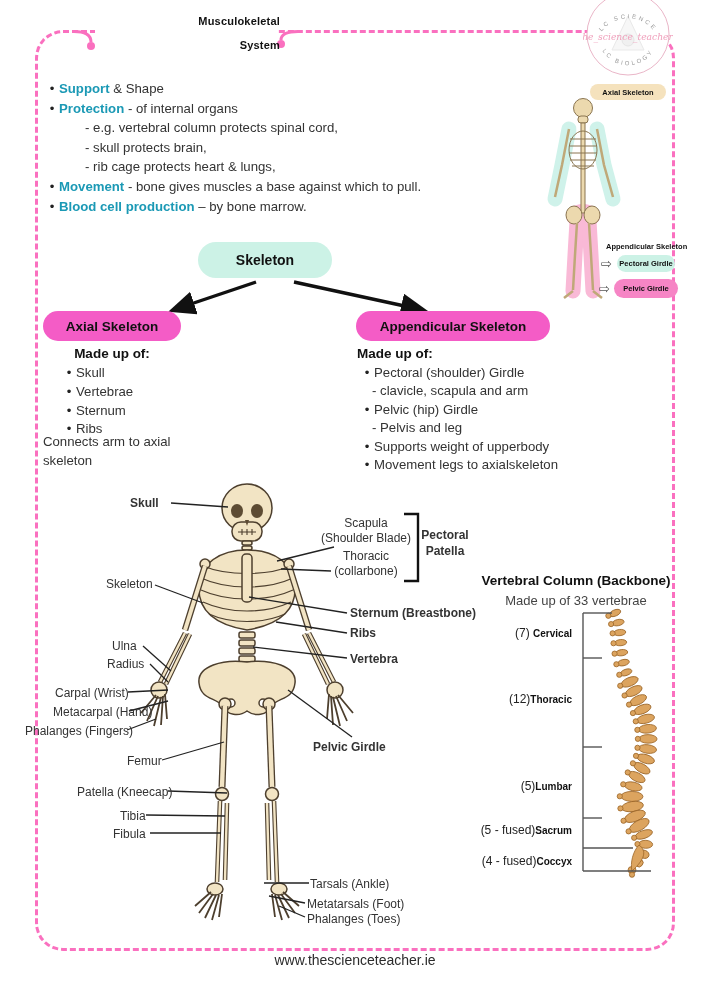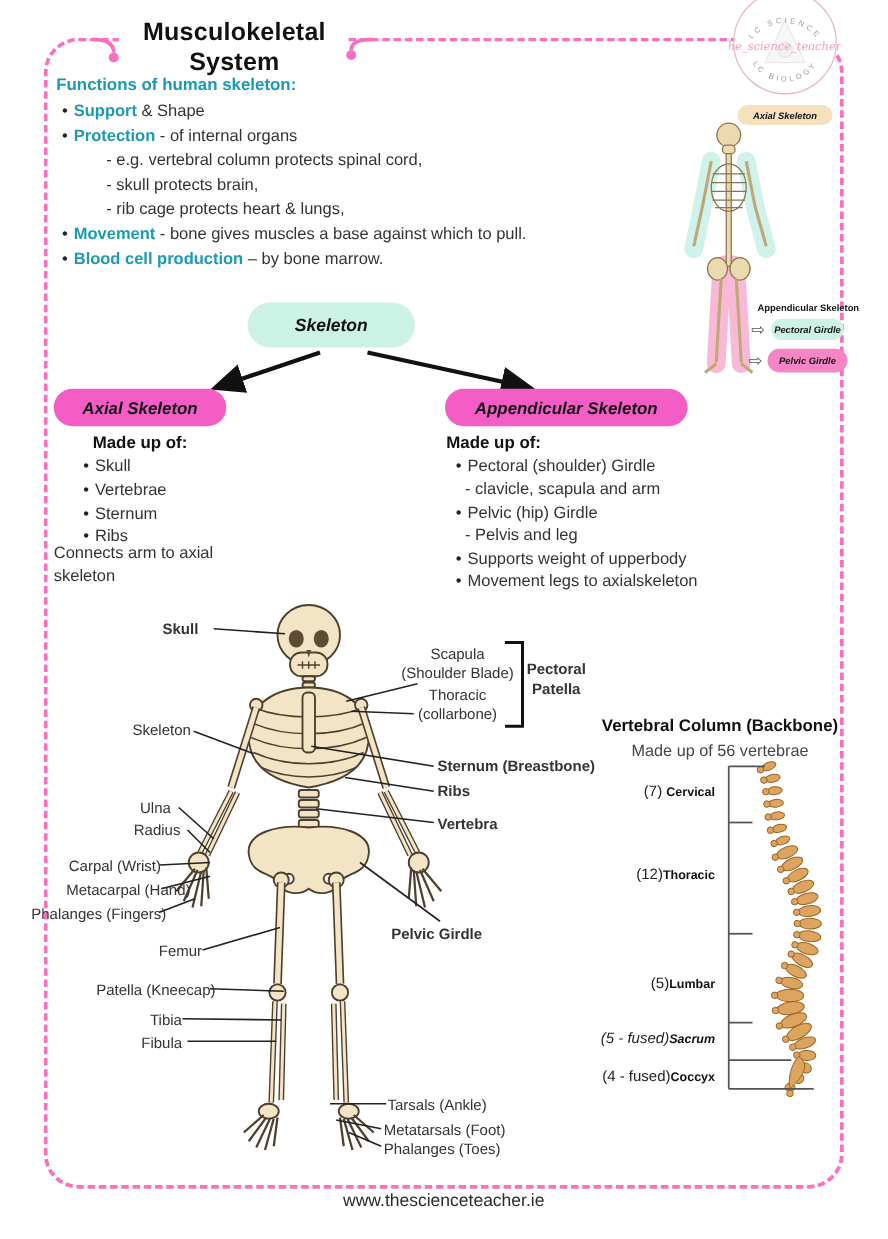--- a/index.html
+++ b/index.html
@@ -11,29 +11,29 @@
   #page{position:relative;width:710px;height:991px;background:#fff;overflow:hidden;}
   #border-frame{position:absolute;left:35px;top:30px;width:634px;height:915px;
     border:3px dashed var(--border-pink);border-radius:28px;z-index:1;}
   svg{display:block;}
   #logo-svg{position:absolute;left:583px;top:0;z-index:2;}
   #mini-skeleton-svg{position:absolute;left:540px;top:95px;z-index:2;}
   #main-skeleton-svg{position:absolute;left:135px;top:482px;z-index:2;}
   #spine-svg{position:absolute;left:575px;top:605px;z-index:2;}
   #overlay-svg{position:absolute;left:0;top:0;z-index:5;pointer-events:none;}
   .txt{position:absolute;z-index:6;color:#333;font-size:13.2px;white-space:nowrap;}
-  .title{font-weight:800;font-size:20px;color:#111;text-align:center;letter-spacing:.2px;}
+  .title{font-weight:800;font-size:11px;color:#111;text-align:right;letter-spacing:.2px;}
   .teal{color:var(--teal);font-weight:bold;}
   .green{color:var(--green);font-weight:bold;}
   .orange{color:var(--orange);font-weight:bold;}
   .bold{font-weight:bold;color:#111;}
   .lbl{position:absolute;z-index:6;font-size:12px;color:#333;white-space:nowrap;}
   .ctr{text-align:center;}
   .pill{position:absolute;z-index:6;border-radius:999px;display:flex;align-items:center;
-        justify-content:center;font-weight:bold;color:#111;white-space:nowrap;font-style:italic;}
+        justify-content:center;font-weight:bold;color:#111;white-space:nowrap;}
   .row{display:flex;}
   .bullet{width:14px;text-align:center;flex:0 0 auto;color:#222;}
   #functions-list{line-height:19.6px;}
   #functions-list .sub{padding-left:40px;}
   #axial-items{line-height:18.8px;}
   #appendicular-items{line-height:18.4px;}
   #appendicular-items .sub{padding-left:12px;}
   .vc-label{position:absolute;z-index:6;width:132px;text-align:right;font-size:12px;color:#222;white-space:nowrap;}
   .vc-label b{font-size:10px;color:#111;}
   .mini-arrow{position:absolute;z-index:6;font-size:13px;color:#555;}
@@ -271,21 +271,20 @@
       <line x1="583" y1="747" x2="602" y2="747"></line>
       <line x1="583" y1="818" x2="602" y2="818"></line>
       <line x1="583" y1="848" x2="633" y2="848"></line>
       <line x1="583" y1="871" x2="651" y2="871"></line>
     </g>
   </svg>
 
   <div class="txt title" style="left:95px;top:15px;width:185px;">Musculokeletal</div>
   <div class="txt title" style="left:95px;top:39px;width:185px;">System</div>
 
-  <div class="txt teal" style="left:45px;top:60px;font-size:13.5px;">Functions of human skeleton:</div>
   <div class="txt" id="functions-list" style="left:45px;top:79px;width:520px;">
     <div class="row">
       <span class="bullet">•</span>
       <span><b class="teal">Support</b><span> &amp; Shape</span></span>
     </div>
     <div class="row">
       <span class="bullet">•</span>
       <span><b class="teal">Protection</b><span> - of internal organs</span></span>
     </div>
     <div class="sub">- e.g. vertebral column protects spinal cord,</div>
@@ -377,31 +376,31 @@
   <div class="lbl orange" style="left:313px;top:740px;">Pelvic Girdle</div>
   <div class="lbl" style="left:127px;top:754px;">Femur</div>
   <div class="lbl" style="left:77px;top:785px;">Patella (Kneecap)</div>
   <div class="lbl" style="left:120px;top:809px;">Tibia</div>
   <div class="lbl" style="left:113px;top:827px;">Fibula</div>
   <div class="lbl" style="left:310px;top:877px;">Tarsals (Ankle)</div>
   <div class="lbl" style="left:307px;top:897px;">Metatarsals (Foot)</div>
   <div class="lbl" style="left:307px;top:912px;">Phalanges (Toes)</div>
 
   <div class="txt bold ctr" style="left:448px;top:573px;width:256px;font-size:13.5px;">Vertebral Column (Backbone)</div>
-  <div class="txt ctr" style="left:448px;top:593px;width:256px;font-size:13px;color:#444;">Made up of 56 vertebrae</div>
+  <div class="txt ctr" style="left:448px;top:593px;width:256px;font-size:13px;color:#444;">Made up of 33 vertebrae</div>
   <div class="vc-label" style="left:440px;top:626px;">
     <span>(7) </span><b>Cervical</b>
   </div>
   <div class="vc-label" style="left:440px;top:692px;">
     <span>(12)</span><b>Thoracic</b>
   </div>
   <div class="vc-label" style="left:440px;top:779px;">
     <span>(5)</span><b>Lumbar</b>
   </div>
-  <div class="vc-label" style="left:440px;top:823px;font-style:italic;">
+  <div class="vc-label" style="left:440px;top:823px;">
     <span>(5 - fused)</span><b>Sacrum</b>
   </div>
   <div class="vc-label" style="left:440px;top:854px;">
     <span>(4 - fused)</span><b>Coccyx</b>
   </div>
 
   <div class="txt ctr" style="left:0;top:952px;width:710px;font-size:14px;color:#2b2b2b;">
     <a class="footer-link">www.thescienceteacher.ie</a>
   </div>
 

